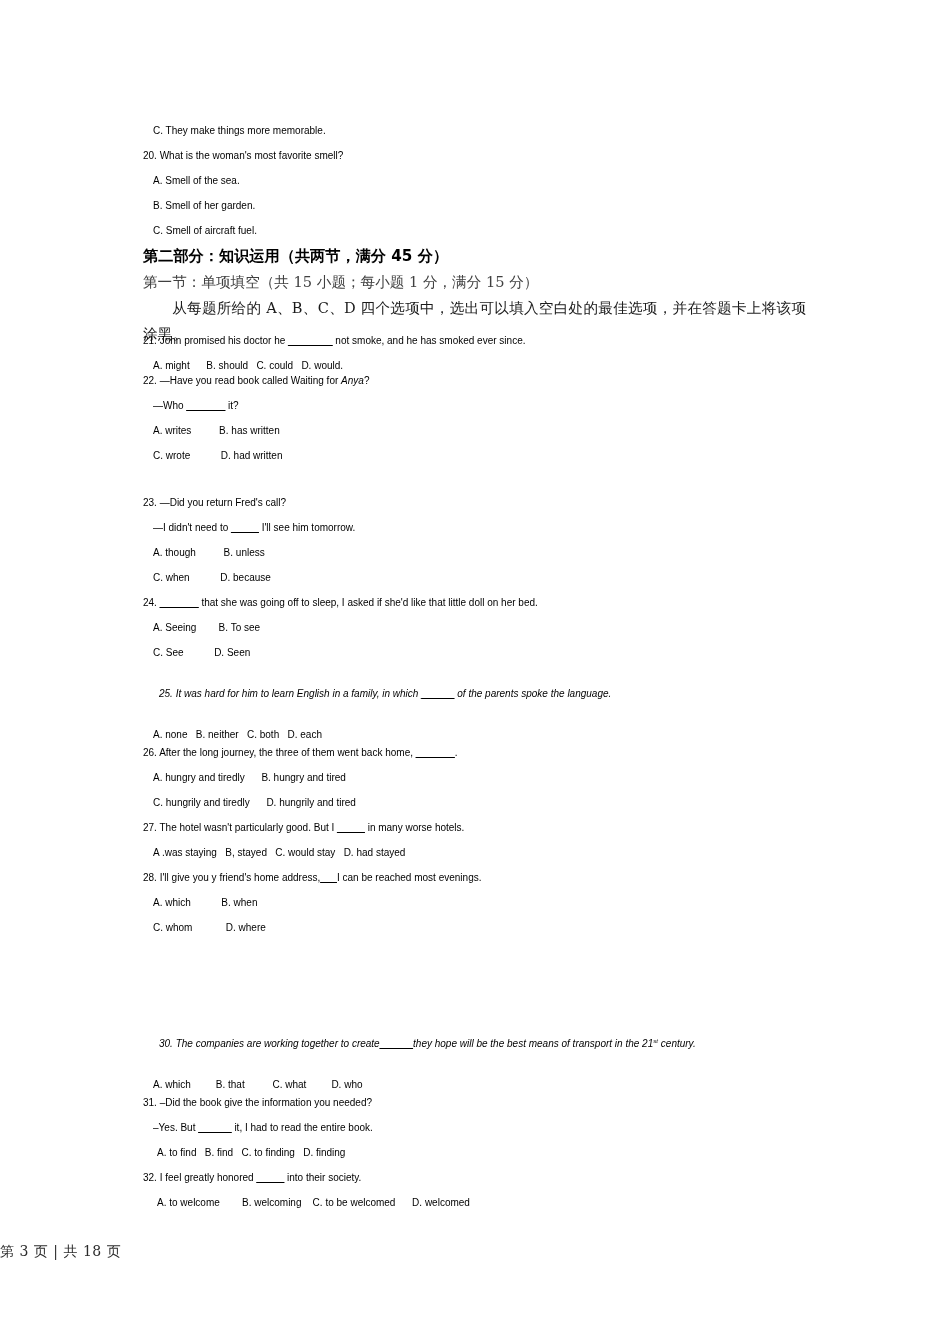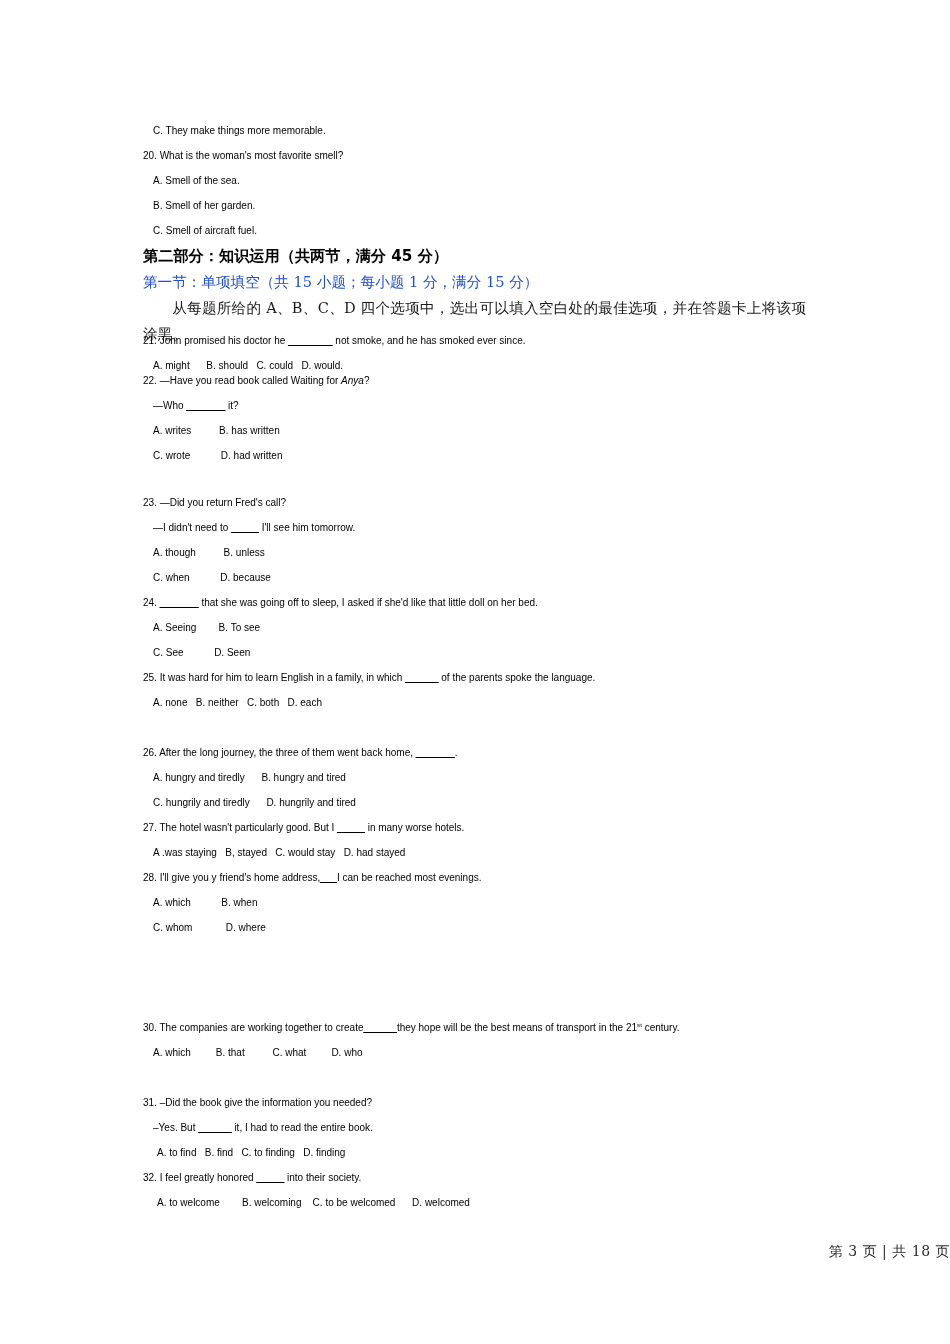--- a/index.html
+++ b/index.html
@@ -33,37 +33,38 @@
     margin: 0;
     text-indent: 0;
   }
   .opt {               
     margin: 0;
     padding-left: 10px;
   }
   .just {              
     text-align: justify;
     text-align-last: left;
-    margin: 0;
+    margin: 16px;
+    font-style: italic;
   }
 
   
   .cn-head {
     font-family: "DejaVu Sans", "Liberation Sans", sans-serif;
     font-weight: bold;
     font-size: 15.2px;
     line-height: 26px;
     margin: 0;
   }
   .cn-sub {
     font-family: "DejaVu Serif", "Liberation Serif", serif;
     font-size: 14.6px;
     line-height: 26px;
     margin: 0;
-    color: #1d4ed8;
+    color: #404040;
   }
   .cn-body {
     font-family: "DejaVu Serif", "Liberation Serif", serif;
     font-size: 14.6px;
     line-height: 26px;
     margin: 0;
     text-align: justify;
     text-align-last: left;
     color: #1a1a1a;
   }
@@ -73,21 +74,21 @@
   .ital { font-style: italic; }
   .sup  { font-size: 0.62em; vertical-align: super; line-height: 0; }
   .blank { text-decoration: underline; }
 
   
   .footer {
     position: absolute;
     left: 0;
     right: 0;
     top: 1243px;
-    text-align: right;
+    text-align: left;
     font-family: "DejaVu Serif", "Liberation Serif", serif;
     font-size: 14px;
     color: #2b2b2b;
     letter-spacing: 0.5px;
   }
 
   
   .block { position: absolute; left: 0; width: 663px; }
 </style>
 </head>

